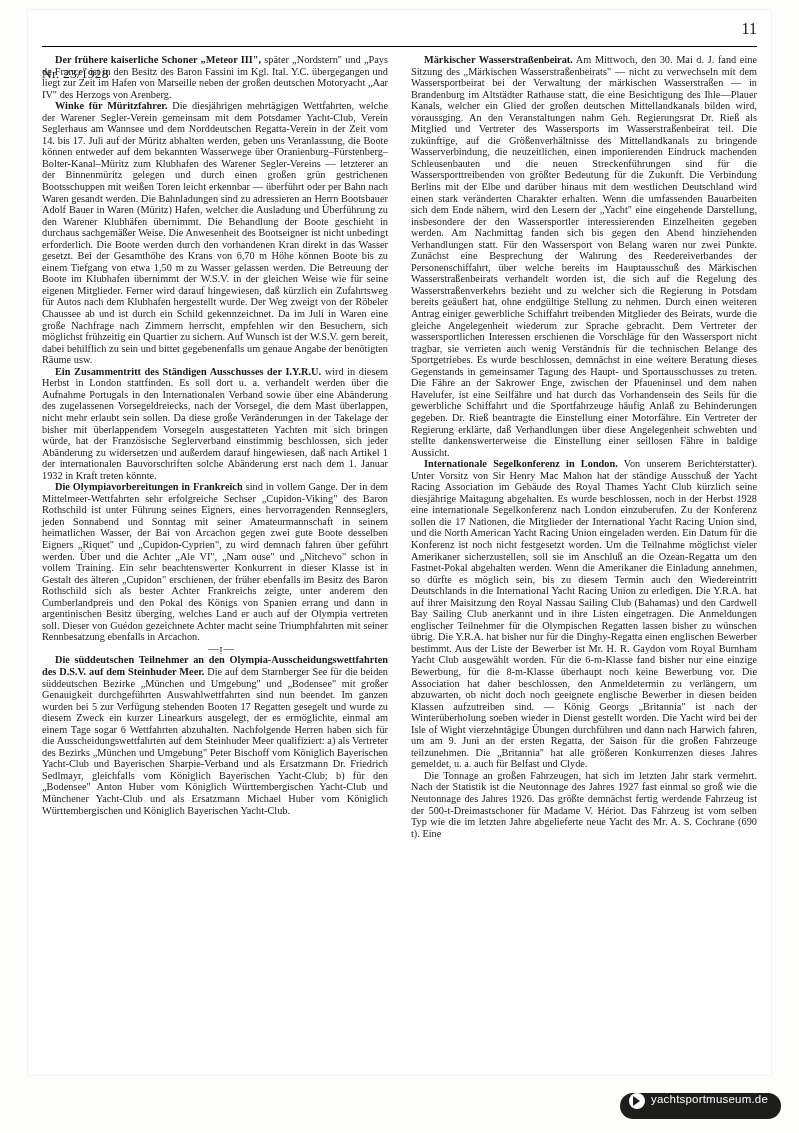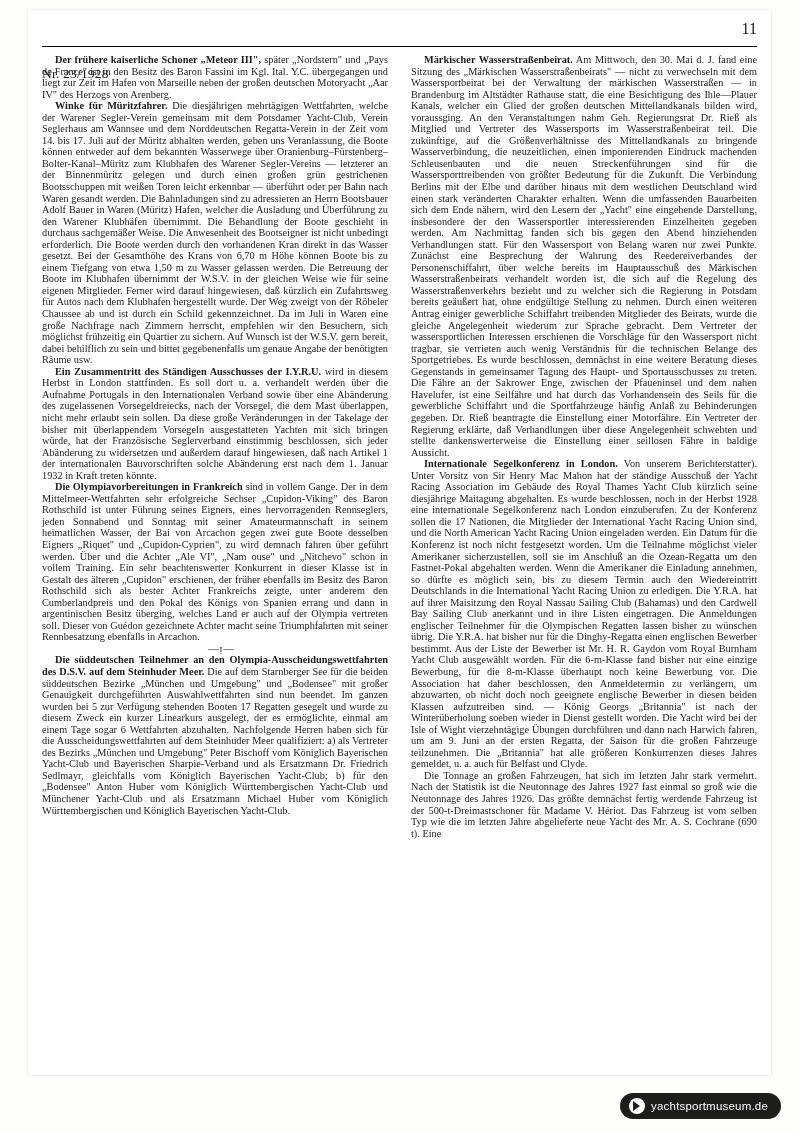--- a/index.html
+++ b/index.html
@@ -106,21 +106,20 @@
   
   .badge {
     position: absolute;
     right: 18px;
     bottom: 14px;
     height: 26px;
     padding: 0 13px 0 9px;
     background: #1d1d1b;
     border-radius: 13px;
     display: flex;
-    align-items: center;
     gap: 6px;
   }
   .badge .mark {
     width: 16px;
     height: 16px;
     border-radius: 50%;
     background: #ffffff;
     position: relative;
     flex: 0 0 auto;
   }

